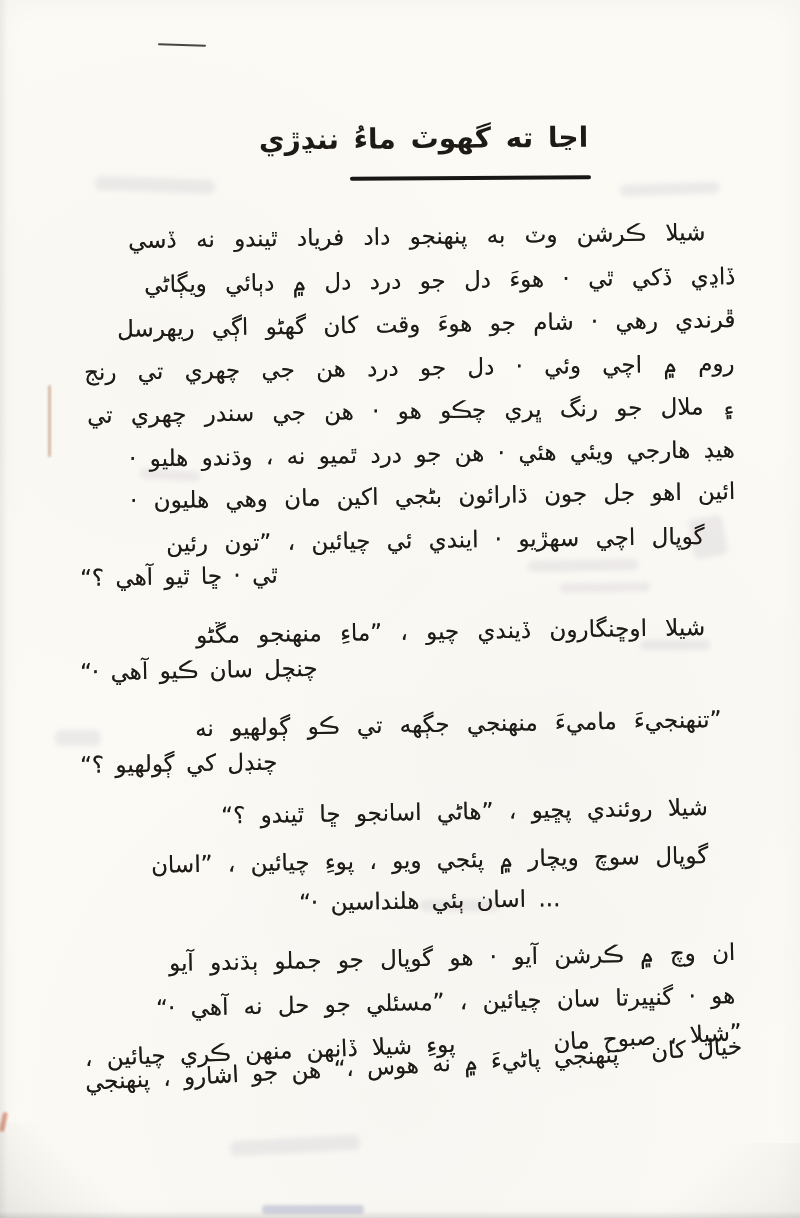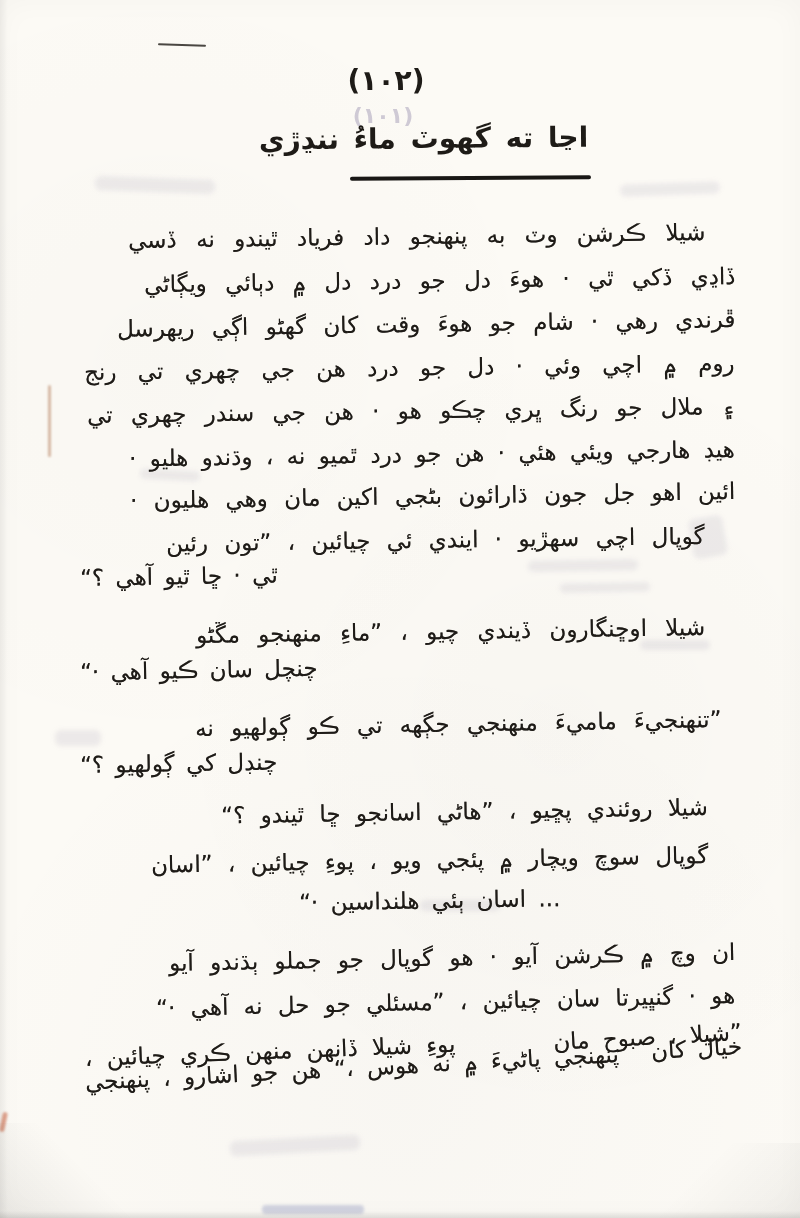--- a/index.html
+++ b/index.html
@@ -94,22 +94,20 @@
   <div class="artifact ghost g2"></div>
   <div class="artifact ghost g3"></div>
   <div class="artifact ghost g4"></div>
   <div class="artifact ghost g5"></div>
   <div class="artifact ghost g6"></div>
   <div class="artifact ghost g7"></div>
   <div class="artifact ghost g8"></div>
   <div class="artifact ghost g9"></div>
   <div class="artifact ghost g10"></div>
 
-  <div class="pageno-ghost">(١٠١)</div>
-  <div class="pageno">(١٠٢)</div>
 
   <div class="heading">اڃا ته گهوٽ ماءُ ننڍڙي</div>
   <div class="heading-underline"></div>
 
   <div class="body-text" id="body-lines">
       <div class="line" style="top: 212px; right: 95px; transform-origin: right center; transform: rotate(-0.8deg); word-spacing: 12px;">شيلا ڪرشن وٽ به پنهنجو داد فرياد ٿيندو نه ڏسي</div>
       <div class="line" style="top: 256px; right: 65px; transform-origin: right center; transform: rotate(-0.8deg); word-spacing: 11px;">ڏاڍي ڏکي ٿي · هوءَ دل جو درد دل ۾ دٻائي ويڳاڻي</div>
       <div class="line" style="top: 299px; right: 65px; transform-origin: right center; transform: rotate(-0.9deg); word-spacing: 10px;">ڦرندي رهي · شام جو هوءَ وقت کان گهڻو اڳي ريهرسل</div>
       <div class="line" style="top: 343px; right: 65px; transform-origin: right center; transform: rotate(-0.8deg); word-spacing: 14px;">روم ۾ اچي وئي · دل جو درد هن جي چهري تي رنج</div>
       <div class="line" style="top: 386px; right: 65px; transform-origin: right center; transform: rotate(-0.8deg); word-spacing: 11px;">۽ ملال جو رنگ ڀري چڪو هو · هن جي سندر چهري تي</div>

